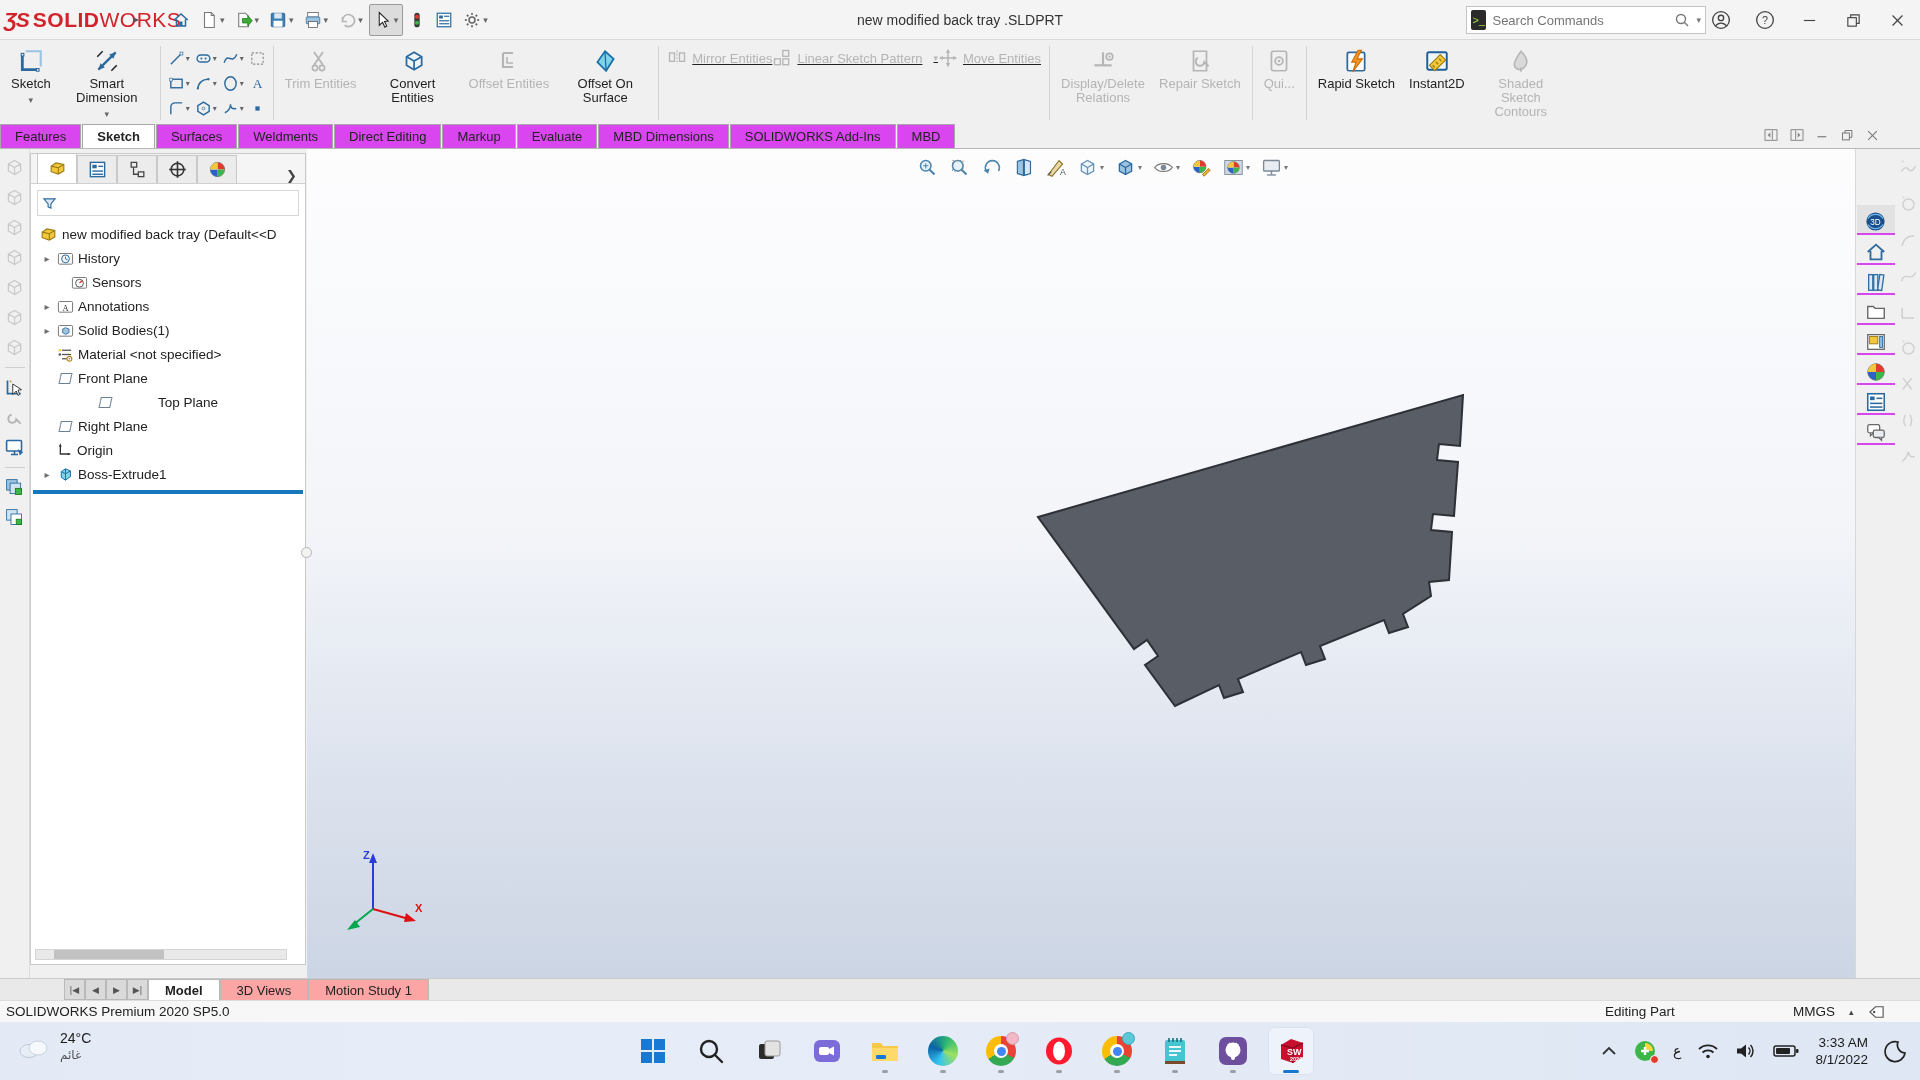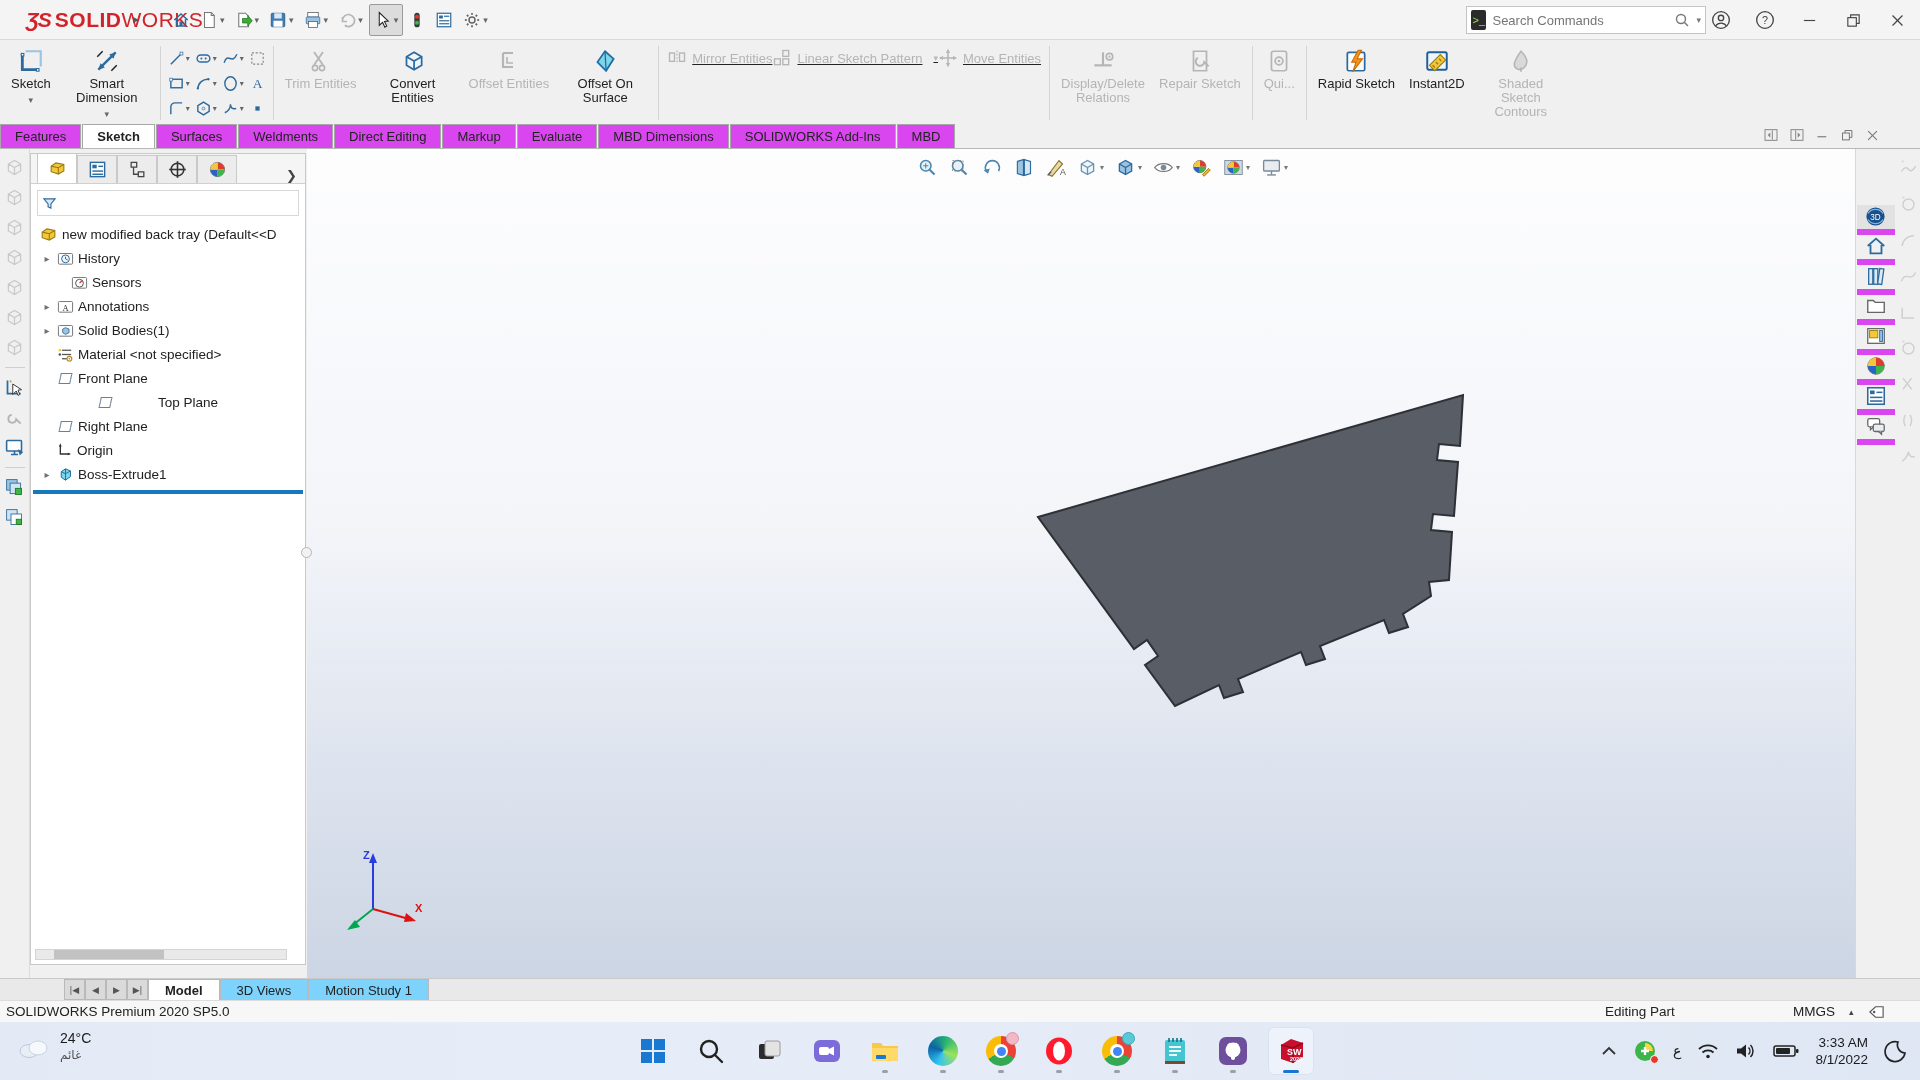--- a/index.html
+++ b/index.html
@@ -1,21 +1,21 @@
 <!DOCTYPE html>
 <html><head>
 <meta charset="utf-8">
 <style>
   * { margin:0; padding:0; box-sizing:border-box; }
   html,body { width:1920px; height:1080px; overflow:hidden;
     font-family:"Liberation Sans","DejaVu Sans",sans-serif; font-size:13px; color:#222; background:#f0f0f0;}
   svg{display:block;}
   
   .titlebar{position:absolute;left:0;top:0;width:1920px;height:40px;background:#f4f4f4;border-bottom:1px solid #d9d9d9;}
-  .sw-logo{position:absolute;left:26px;top:8px;display:flex;align-items:center;gap:4px;}
+  .sw-logo{position:absolute;left:4px;top:8px;display:flex;align-items:center;gap:4px;}
   .sw-logo .mark{font-style:italic;font-weight:bold;font-size:21px;color:#d2232a;letter-spacing:-1px;}
   .sw-logo .word{font-size:21px;color:#d2232a;letter-spacing:.5px;}
   .sw-logo .word b{font-weight:bold;}
   .flyout-arrow{position:absolute;left:133px;top:12px;color:#555;font-size:12px;}
   .qat{position:absolute;left:168px;top:2px;height:36px;display:flex;align-items:center;gap:2px;}
   .qat .qbtn{display:flex;align-items:center;height:32px;padding:0 4px;border-radius:2px;}
   .qat .caret{font-size:9px;color:#666;margin-left:2px;}
   .qat .pressed{background:#dcdcdc;border:1px solid #9a9a9a;}
   .doc-title{position:absolute;left:660px;top:0;width:600px;height:40px;display:flex;align-items:center;justify-content:center;font-size:14px;color:#333;}
   .search-box{position:absolute;left:1466px;top:6px;width:240px;height:28px;background:#fff;border:1px solid #c4c4c4;display:flex;align-items:center;padding:0 4px;gap:6px;}
@@ -62,28 +62,28 @@
   .tree-scroll .thumb{position:absolute;left:18px;top:0;width:110px;height:9px;background:#c2c2c2;}
   
   .viewport{position:absolute;left:307px;top:0;width:1548px;height:829px;background:linear-gradient(180deg,#fdfdfe 0%,#f3f5f9 45%,#dde3ee 75%,#ccd5e4 100%);}
   .hud{position:absolute;left:608px;top:6px;display:flex;align-items:center;gap:7px;}
   .hudbtn{display:flex;align-items:center;gap:2px;padding:2px;}
   .hudbtn .caret{font-size:8px;color:#777;}
   .divider-handle{position:absolute;left:-6px;top:398px;width:11px;height:11px;border-radius:50%;background:#f2f2f2;border:1px solid #b5b5b5;}
   .triad-labels{font-size:11px;font-weight:bold;}
   
   .taskpane{position:absolute;left:1855px;top:0;width:40px;height:829px;background:#f0f0f0;border-left:1px solid #d8d8d8;display:flex;flex-direction:column;align-items:center;padding-top:56px;gap:0;}
-  .tpbtn{width:38px;height:30px;display:flex;align-items:flex-start;justify-content:center;border-bottom:6px solid #d946ef;}
+  .tpbtn{width:38px;height:30px;display:flex;align-items:flex-end;justify-content:center;border-bottom:2px solid #d946ef;}
   .tpbtn.sel{background:#e2e2e2;}
   .edge-strip{position:absolute;left:1896px;top:0;width:24px;height:829px;background:#f0f0f0;display:flex;flex-direction:column;align-items:center;padding-top:10px;gap:17px;}
   
   .doctabs{position:absolute;left:0;top:978px;width:1920px;height:22px;background:#e9e9e9;border-top:1px solid #c9c9c9;display:flex;align-items:stretch;}
   .navbtns{display:flex;margin-left:64px;}
   .navbtn{width:21px;display:flex;align-items:center;justify-content:center;background:#dadada;border:1px solid #b9b9b9;color:#555;font-size:9px;}
-  .dtab{padding:0 16px;display:flex;align-items:center;background:#7dd3fc;border:1px solid #b9b9b9;border-bottom:none;color:#222;}
+  .dtab{padding:0 16px;display:flex;align-items:center;background:#fca5a5;border:1px solid #b9b9b9;border-bottom:none;color:#222;}
   .dtab.active{background:#fff;font-weight:bold;}
   
   .statusbar{position:absolute;left:0;top:1000px;width:1920px;height:22px;background:#f7f7f7;border-top:1px solid #dcdcdc;display:flex;align-items:center;font-size:13.5px;}
   .statusbar .sleft{margin-left:6px;}
   .statusbar .smode{position:absolute;left:1605px;}
   .statusbar .sunits{position:absolute;left:1793px;display:flex;align-items:center;gap:14px;}
   .statusbar .ucaret{font-size:9px;color:#444;}
   
   .taskbar{position:absolute;left:0;top:1022px;width:1920px;height:58px;background:linear-gradient(90deg,#e3eaf6,#e7edf8 30%,#dfe7f4);}
   .weather{position:absolute;left:16px;top:8px;display:flex;align-items:center;gap:10px;}
@@ -185,20 +185,21 @@
             <line x1="7.050252531694168" y1="16.949747468305834" x2="5.282485578727799" y2="18.717514421272202"></line>
             <line x1="5" y1="12" x2="2.5" y2="12.000000000000002"></line>
             <line x1="7.050252531694166" y1="7.050252531694168" x2="5.282485578727797" y2="5.282485578727799"></line>
             <line x1="11.999999999999998" y1="5" x2="11.999999999999998" y2="2.5"></line>
             <line x1="16.94974746830583" y1="7.050252531694166" x2="18.7175144212722" y2="5.282485578727797"></line>
           </g>
         </svg>
         <span class="caret">▾</span>
       </span>
     </div>
+  <div class="doc-title">new modified back tray .SLDPRT</div>
   <div class="search-box">
     <span class="cmdicon">&gt;_</span>
     <input placeholder="Search Commands" style="">
     <span class="gicon">
         <svg width="16" height="16" viewBox="0 0 16 16">
           <circle cx="7" cy="7" r="4.5" fill="none" stroke="#777" stroke-width="1.4"></circle>
           <line x1="10.5" y1="10.5" x2="14" y2="14" stroke="#777" stroke-width="1.4"></line>
         </svg>
       </span>
     <span class="s-caret">▾</span>

